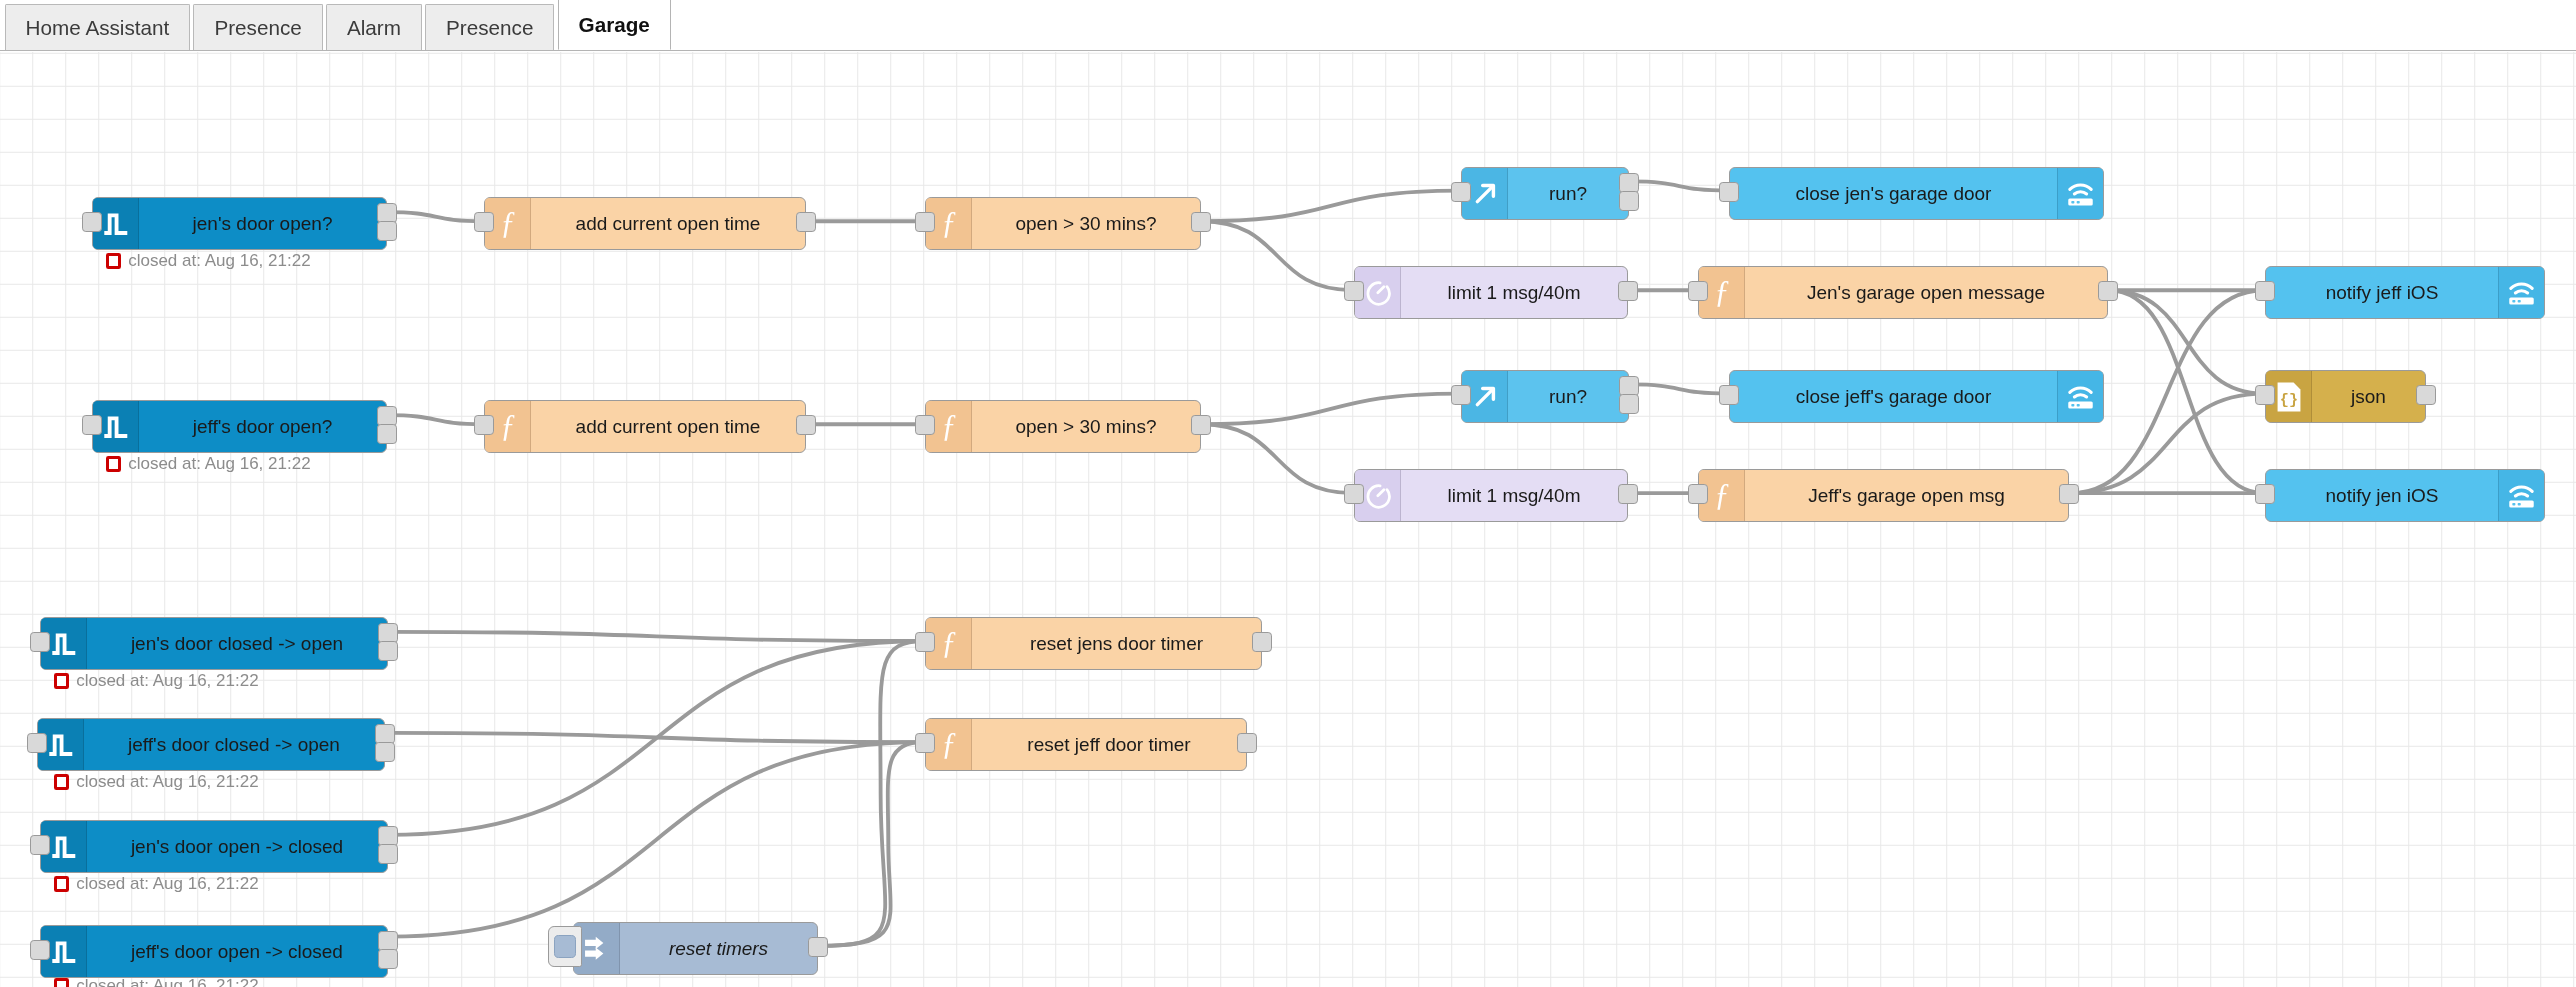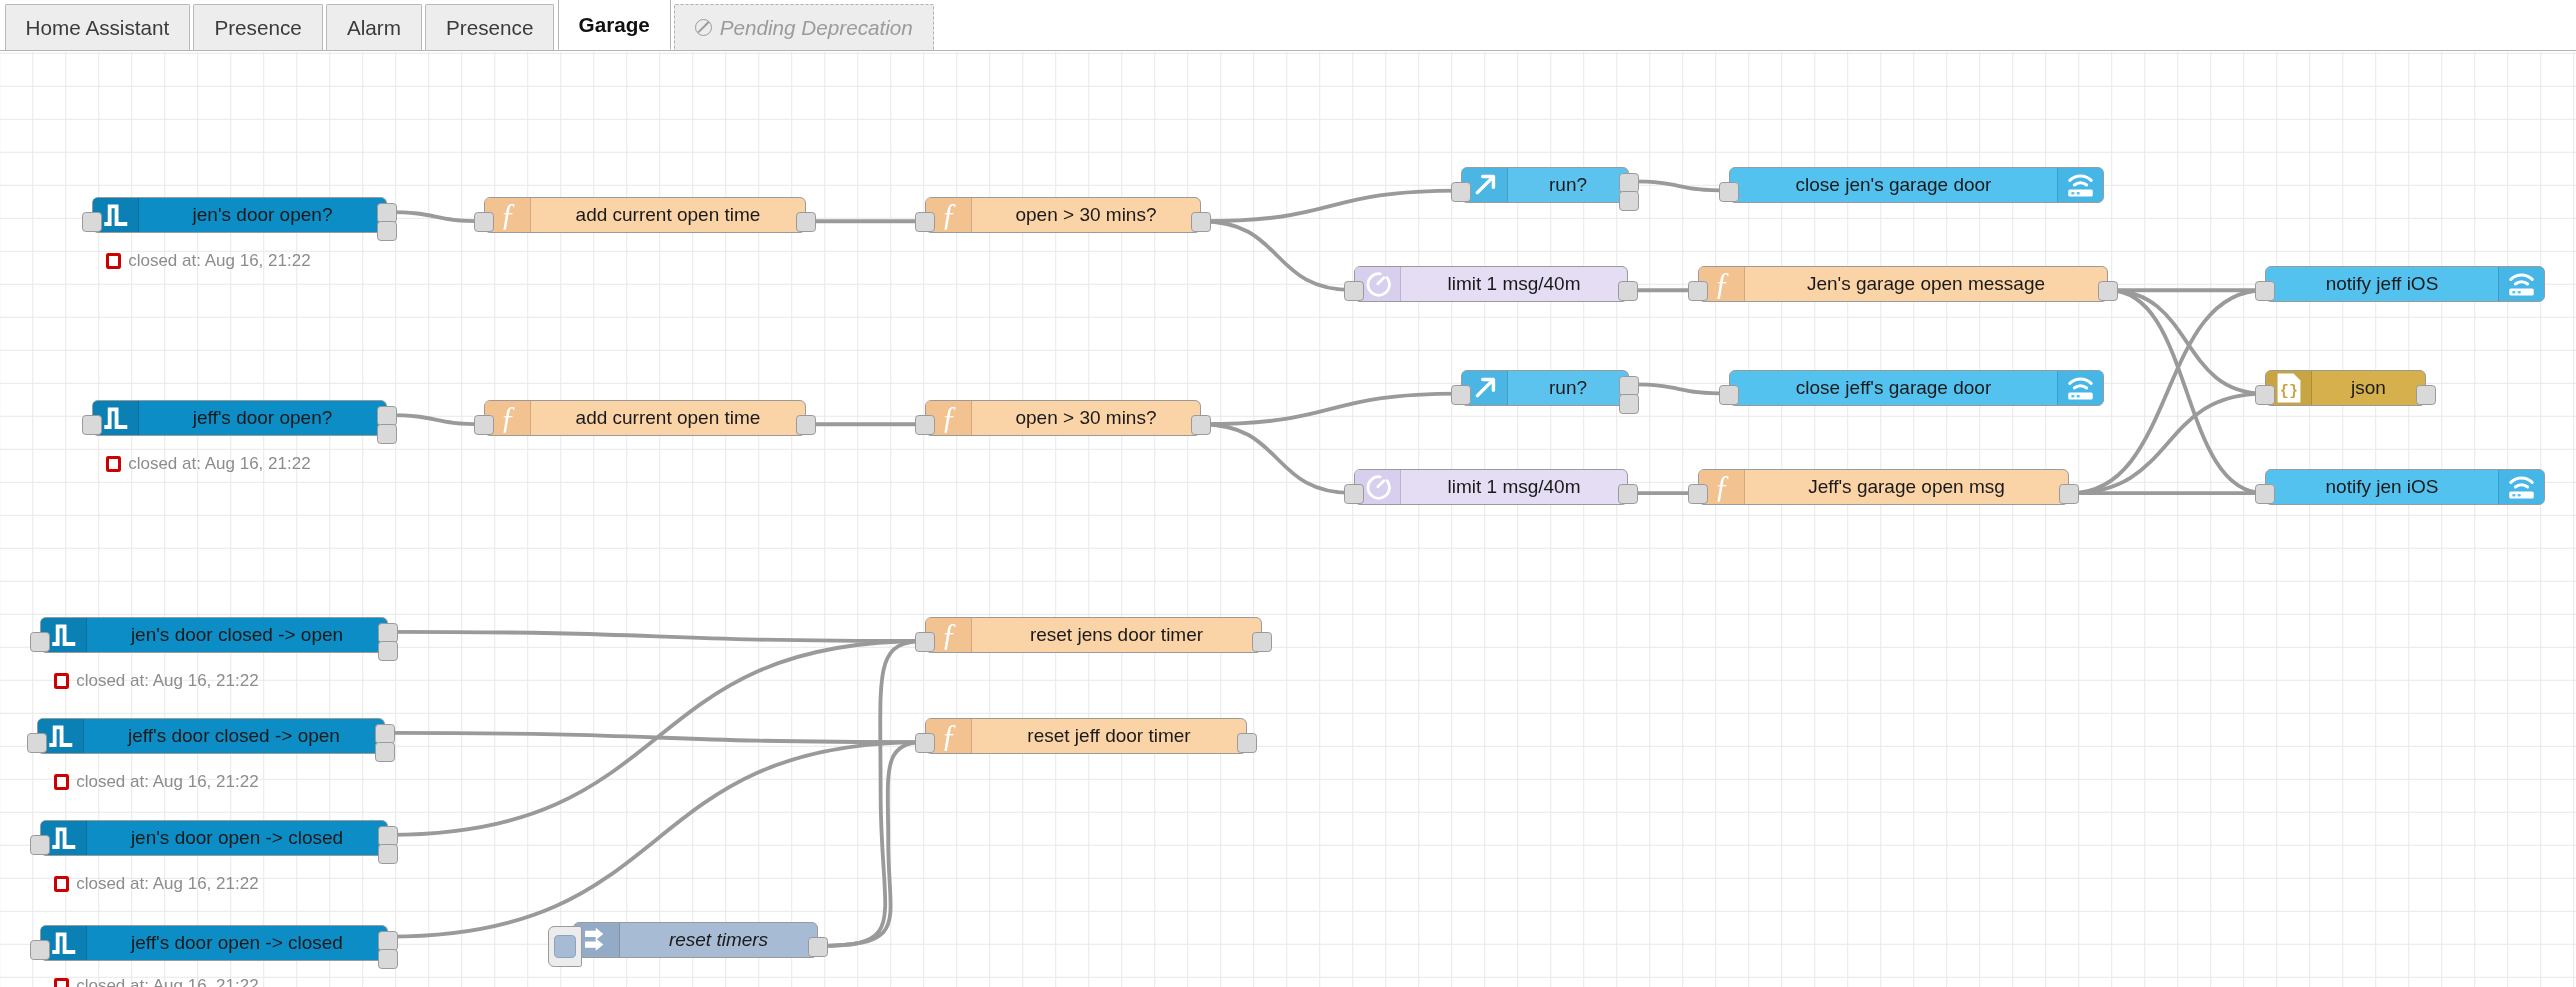--- a/index.html
+++ b/index.html
@@ -78,21 +78,21 @@
       linear-gradient(to bottom, #e8e8e8 0.8px, transparent 0.8px);
     background-size: 33px 33px;
     background-position: -0.8px 0.8px;
     overflow: hidden;
   }
   #wires { position:absolute; left:0; top:0; width:2576px; height:936px; }
 
   
   .node {
     position: absolute;
-    height: 36px;
+    height: 53px;
     border: 1.2px solid #9a9a9a;
     border-radius: 6.1px;
     display: flex; align-items: center;
     box-sizing: border-box;
     z-index: 10;
   }
   .node .ic {
     width: 46px; height: 100%;
     flex: 0 0 46px;
     display: flex; align-items: center; justify-content: center;
@@ -194,24 +194,20 @@
       <span>Presence</span>
     </div>
     <div class="tab">
       <span>Alarm</span>
     </div>
     <div class="tab">
       <span>Presence</span>
     </div>
     <div class="tab active">
       <span>Garage</span>
-    </div>
-    <div class="tab disabled">
-      <span class="ban-icon"></span>
-      <span>Pending Deprecation</span>
     </div>
   </div>
 
 <div id="canvas">
   <svg id="wires" viewBox="0 0 3364 1222" preserveAspectRatio="none">
       <path d="M506,209 C574.75,209 562.25,221 631,221" stroke="#9a9a9a" stroke-width="5" fill="none" stroke-linecap="round"></path>
       <path d="M1053,221 C1137.7,221 1122.3,221 1207,221" stroke="#9a9a9a" stroke-width="5" fill="none" stroke-linecap="round"></path>
       <path d="M1569,221 C1754.9,221 1721.1,181 1907,181" stroke="#9a9a9a" stroke-width="5" fill="none" stroke-linecap="round"></path>
       <path d="M1569,221 C1677.9,221 1658.1,311 1767,311" stroke="#9a9a9a" stroke-width="5" fill="none" stroke-linecap="round"></path>
       <path d="M2129,169 C2199.4,169 2186.6,181 2257,181" stroke="#9a9a9a" stroke-width="5" fill="none" stroke-linecap="round"></path>

